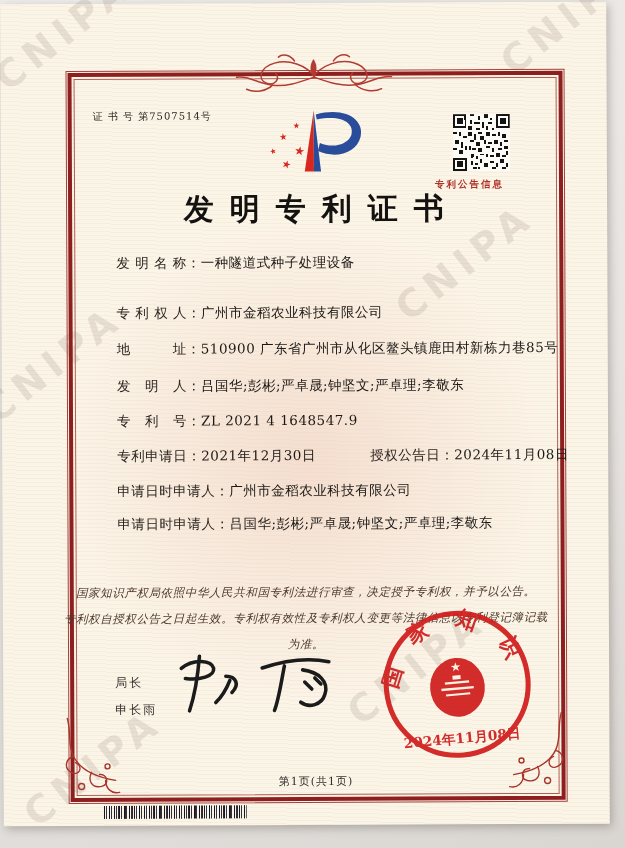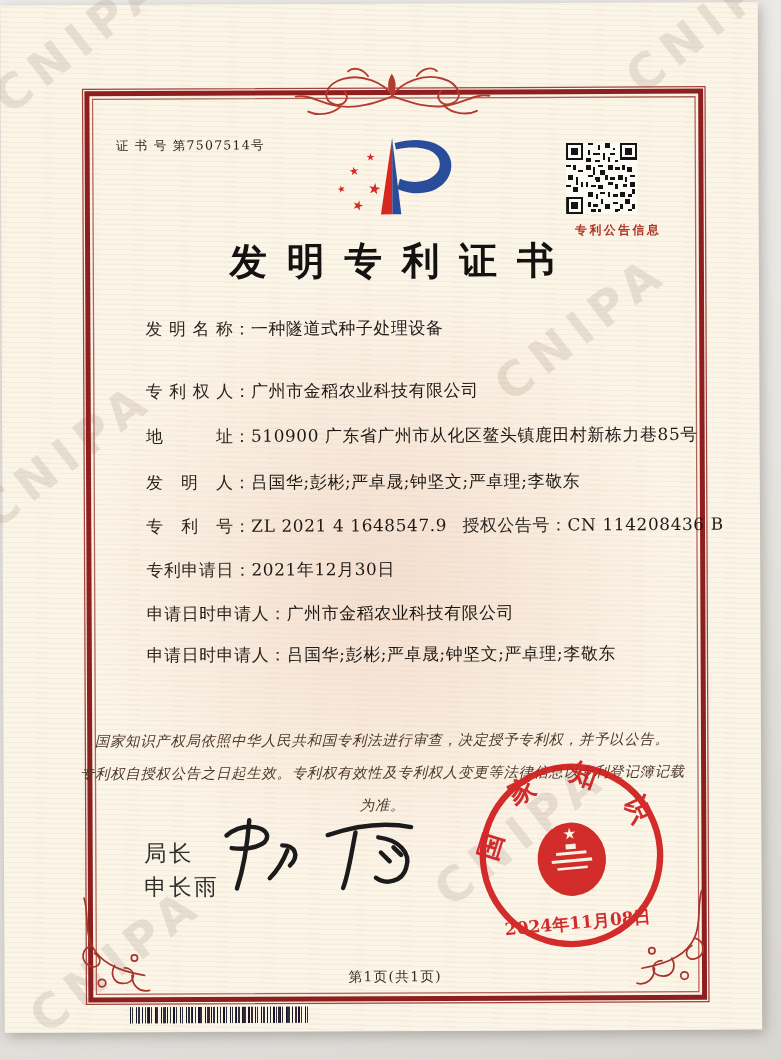--- a/index.html
+++ b/index.html
@@ -26,32 +26,32 @@
     font-weight:bold;font-size:38px;letter-spacing:7px;
     color:rgba(152,136,120,0.20);transform:rotate(-38deg);
     pointer-events:none;white-space:nowrap;
   }
   .frame{position:absolute;left:65px;top:67px;width:497px;height:731px;border:1px solid #a2403c;}
   .frame::before{content:"";position:absolute;inset:1px;border:4px solid #8d1f1f;}
   .frame::after{content:"";position:absolute;inset:7px;border:1px solid #b06055;}
   .certno{position:absolute;left:92px;top:106px;font-size:10px;letter-spacing:1px;color:#2c2620;}
   .logo{position:absolute;left:258px;top:102px;width:112px;height:74px;}
   .qr{position:absolute;left:452px;top:112px;width:57px;height:57px;}
-  .qrcap{position:absolute;left:434px;top:176px;width:94px;text-align:right;
+  .qrcap{position:absolute;left:434px;top:176px;width:94px;text-align:left;
     font-size:9.5px;color:#b03328;letter-spacing:2px;font-weight:bold;}
   .title{position:absolute;left:0;top:186px;width:625px;text-align:center;
     font-size:30px;font-weight:bold;letter-spacing:16px;color:#141210;text-indent:16px;}
   .rows{position:absolute;left:92px;top:0;width:470px;height:560px;font-size:13.5px;color:#26211c;}
   .row{position:absolute;left:0;width:470px;white-space:nowrap;letter-spacing:0.5px;}
   .row .lab{color:#2b251f;margin-left:23px;}
   .row .val{color:#1d1915;}
   .pair2{position:absolute;left:253px;top:0;}
   .legal{position:absolute;left:56px;top:576px;width:494px;text-align:center;
     font-size:11.5px;line-height:26px;color:#4d392c;font-style:italic;letter-spacing:0.6px;}
-  .dirblock{position:absolute;left:112px;top:666px;font-size:18px;color:#33302c;line-height:27px;letter-spacing:2px;}
+  .dirblock{position:absolute;left:112px;top:666px;font-size:12px;color:#33302c;line-height:27px;letter-spacing:2px;}
   .sig{position:absolute;left:162px;top:642px;width:182px;height:74px;}
   .seal{position:absolute;left:378px;top:606px;width:152px;height:152px;transform:rotate(-5deg);opacity:0.93;}
   .footer{position:absolute;left:0;top:771px;width:625px;text-align:center;font-size:11px;color:#33302a;letter-spacing:1px;}
   .barcode{position:absolute;left:100px;top:802px;width:143px;height:13px;
     background:
       repeating-linear-gradient(90deg,#14142a 0 1px,rgba(0,0,0,0) 1px 2px,#2e3338 2px 3px,rgba(0,0,0,0) 3px 5px),
       repeating-linear-gradient(90deg,#3a2430 0 1px,rgba(0,0,0,0) 1px 7px);
   }
   .flourishL{position:absolute;left:58px;top:712px;width:60px;height:86px;}
   .flourishR{position:absolute;left:504px;top:708px;width:60px;height:86px;transform:scaleX(-1);}
@@ -223,24 +223,24 @@
       <span class="lab">专 利 权 人：</span><span class="val">广州市金稻农业科技有限公司</span>
     </div>
     <div class="row" style="top:337px">
       <span class="lab">地　　　址：</span><span class="val">510900 广东省广州市从化区鳌头镇鹿田村新栋力巷85号</span>
     </div>
     <div class="row" style="top:374px">
       <span class="lab">发　明　人：</span><span class="val">吕国华;彭彬;严卓晟;钟坚文;严卓理;李敬东</span>
     </div>
     <div class="row" style="top:409px">
       <span class="lab">专　利　号：</span><span class="val">ZL 2021 4 1648547.9</span>
-      <span class="pair2"><span class="lab">授权公告号：</span><span class="val">CN 114208436 B</span></span>
     </div>
     <div class="row" style="top:444px">
       <span class="lab">专利申请日：</span><span class="val">2021年12月30日</span>
+      <span class="pair2"><span class="lab">授权公告日：</span><span class="val">2024年11月08日</span></span>
     </div>
     <div class="row" style="top:479px">
       <span class="lab">申请日时申请人：</span><span class="val">广州市金稻农业科技有限公司</span>
     </div>
     <div class="row" style="top:512px">
       <span class="lab">申请日时申请人：</span><span class="val">吕国华;彭彬;严卓晟;钟坚文;严卓理;李敬东</span>
     </div>
   </div>
 
   <div class="legal">

